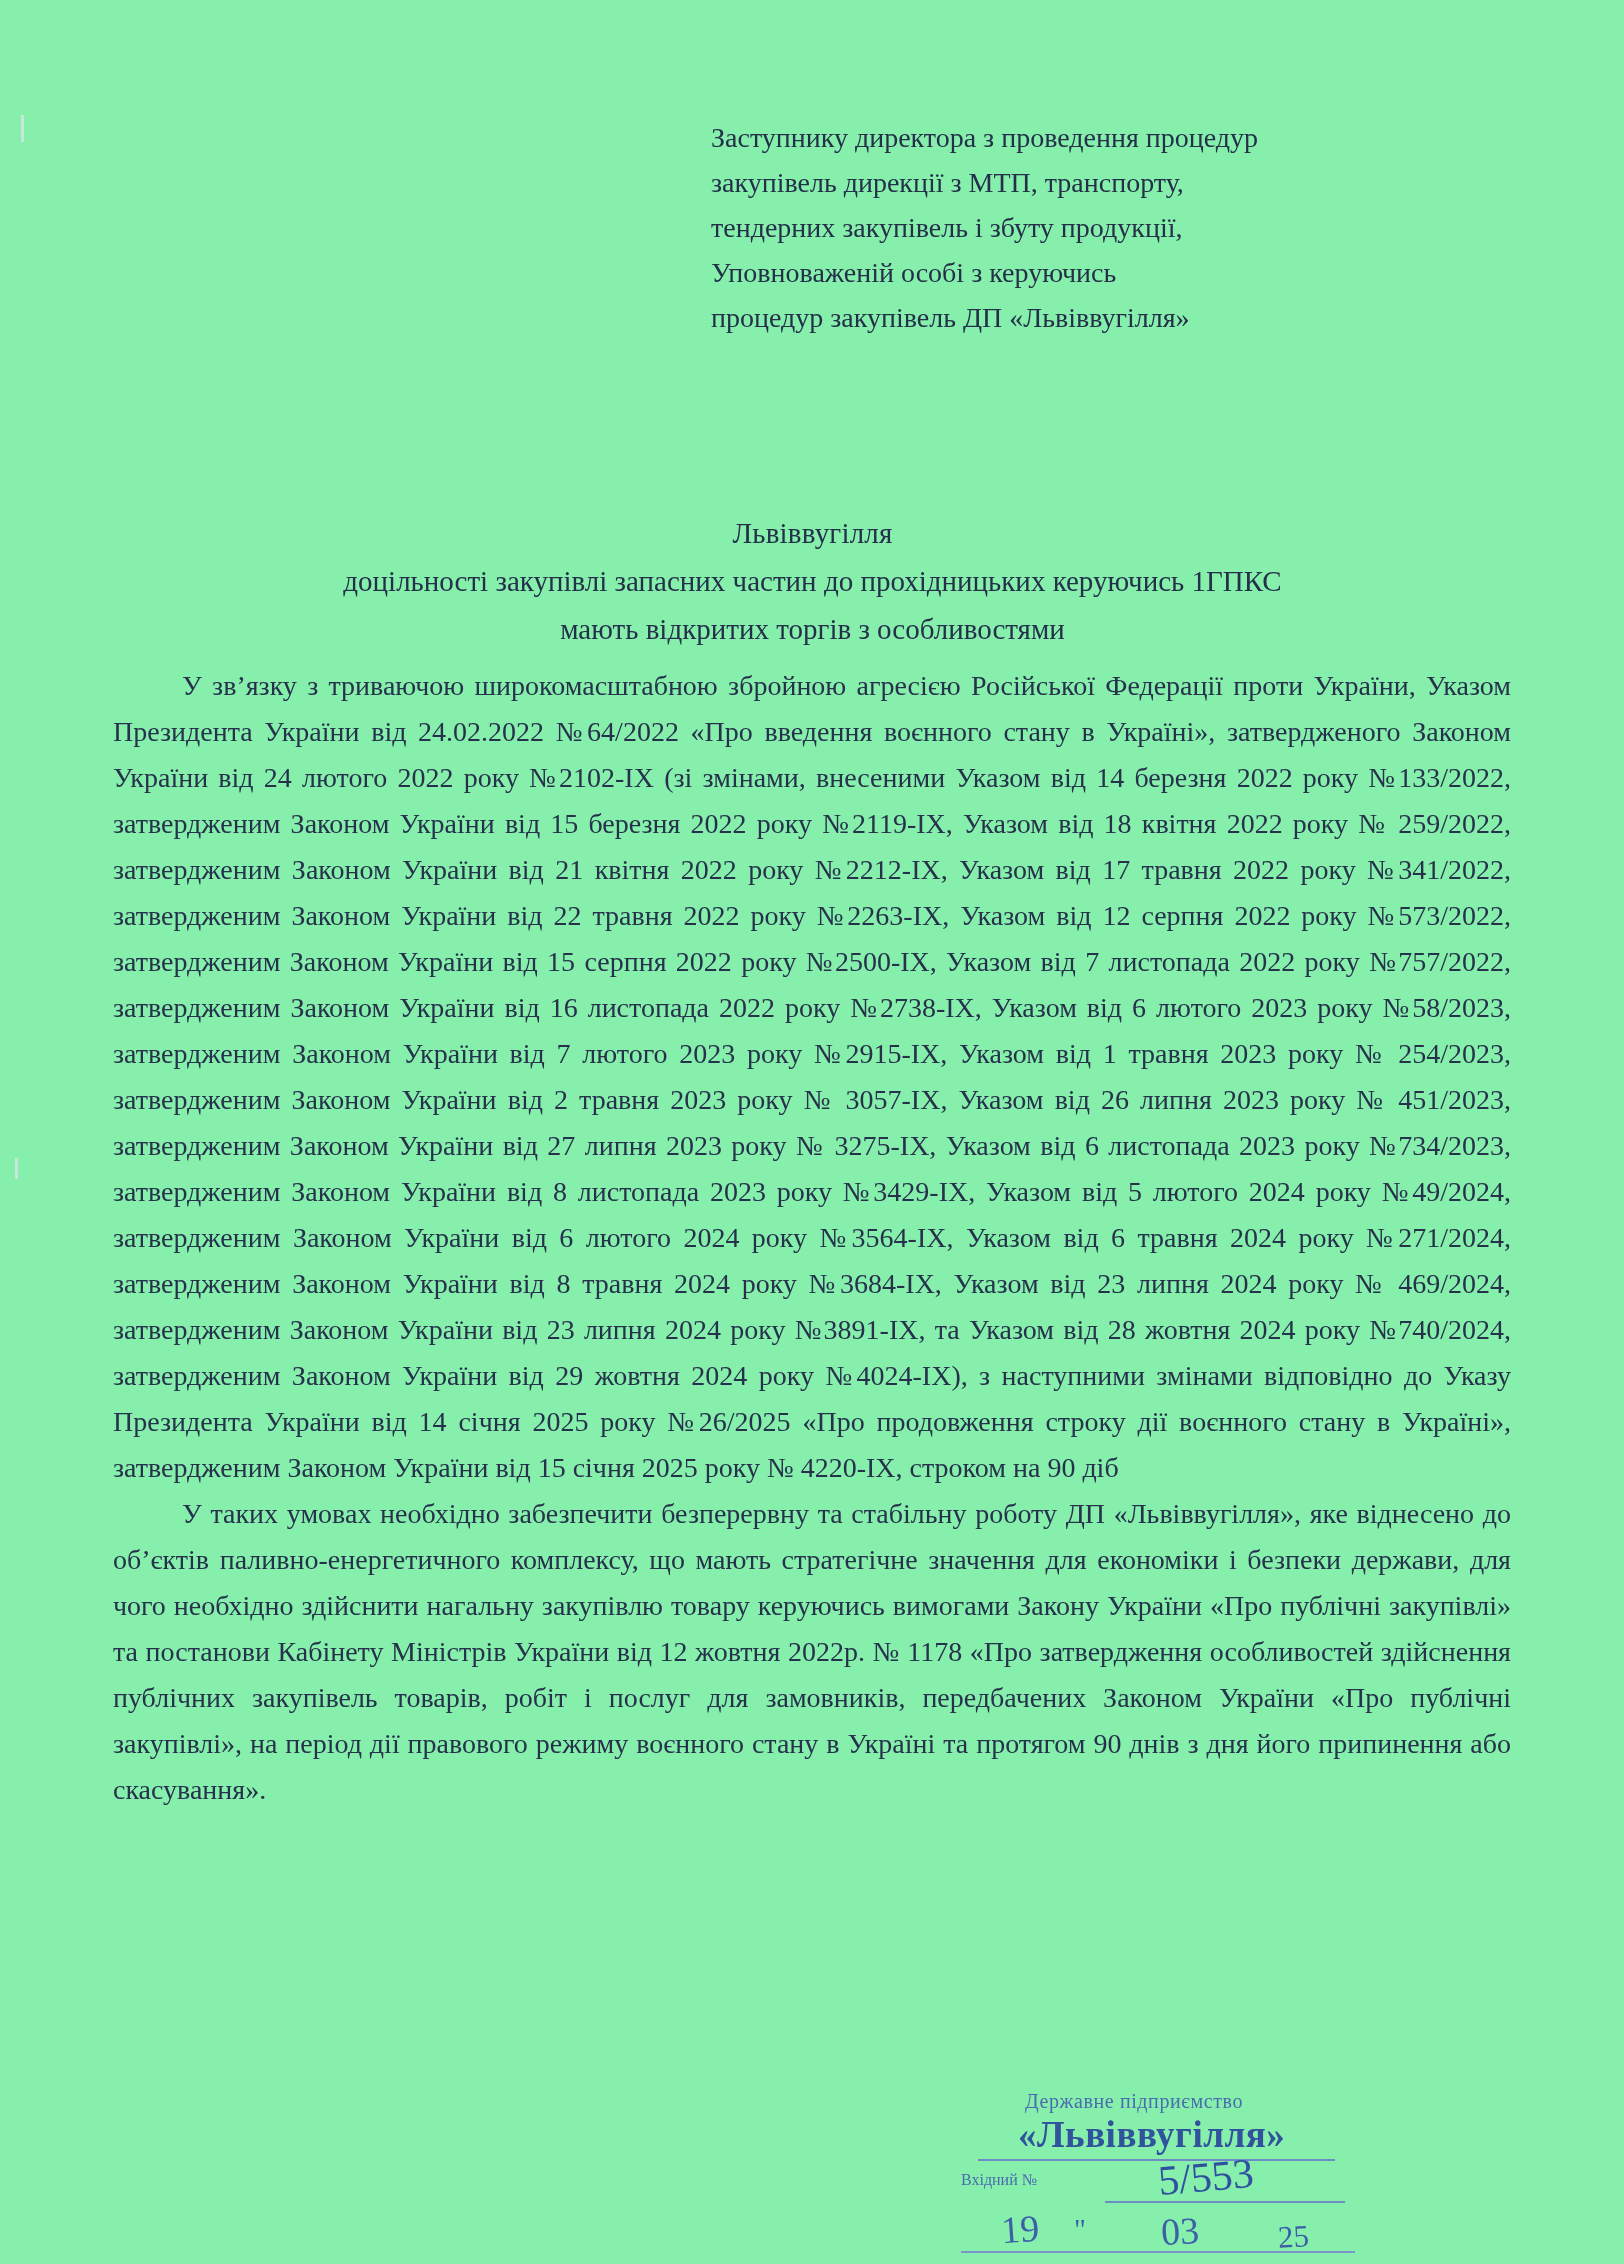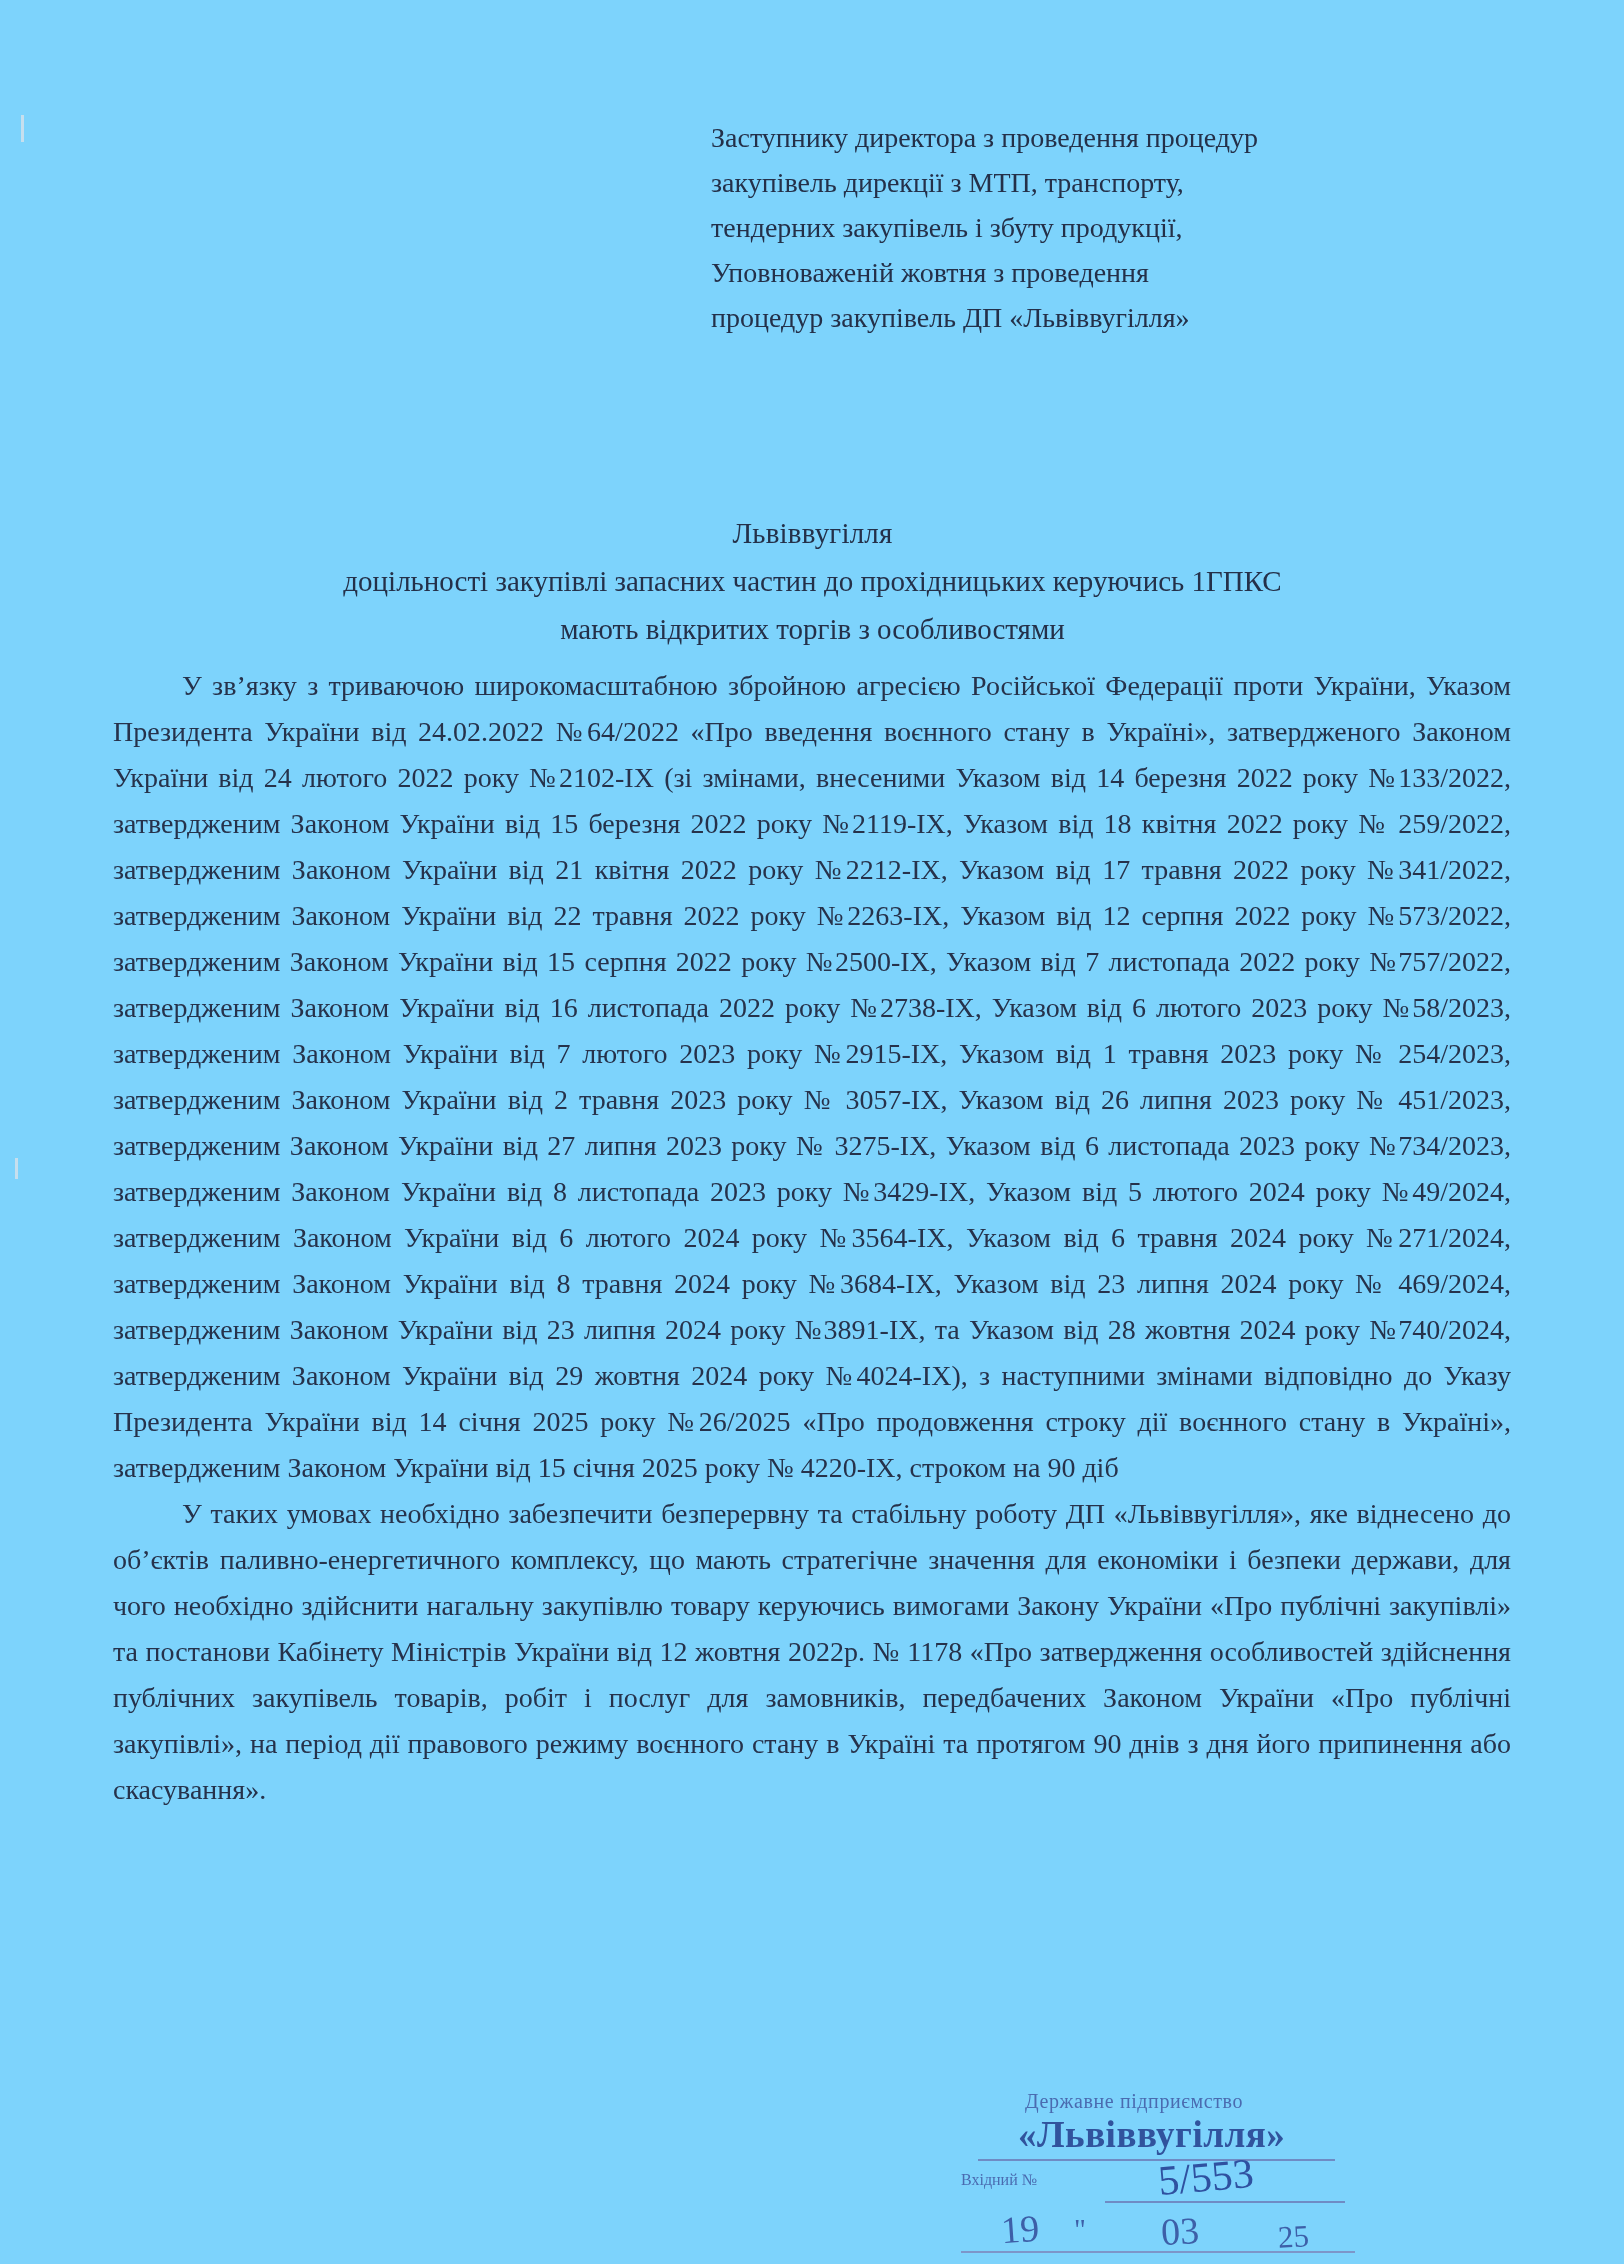--- a/index.html
+++ b/index.html
@@ -11,21 +11,21 @@
     width: 1625px;
     height: 2264px;
     position: relative;
     font-family: "Liberation Serif", serif;
     color: #2d3a52;
     overflow: hidden;
   }
   .page {
     position: absolute;
     inset: 0;
-    background: #7dd3fc;
+    background: #86efac;
   }
 
   
   .edge-mark {
     position: absolute;
     background: #dfe3ea;
     opacity: .75;
   }
   .edge-mark.m1 { left: 21px; top: 115px; width: 2.9px; height: 27px; }
   .edge-mark.m2 { left: 15.4px; top: 1158px; width: 2.9px; height: 21px; }
@@ -185,21 +185,21 @@
 
 <div class="page">
 
   <div class="edge-mark m1"></div>
   <div class="edge-mark m2"></div>
 
   <div class="addressee">
     <div>Заступнику директора з проведення процедур</div>
     <div>закупівель дирекції з МТП, транспорту,</div>
     <div>тендерних закупівель і збуту продукції,</div>
-    <div>Уповноваженій жовтня з проведення</div>
+    <div>Уповноваженій особі з керуючись</div>
     <div>процедур закупівель ДП «Львіввугілля»</div>
   </div>
 
   <div class="title-block">
     <div class="t1">Львіввугілля</div>
     <div class="t2">доцільності закупівлі запасних частин до прохідницьких керуючись 1ГПКС</div>
     <div class="t3">мають відкритих торгів з особливостями</div>
   </div>
 
   <div class="body-text">

